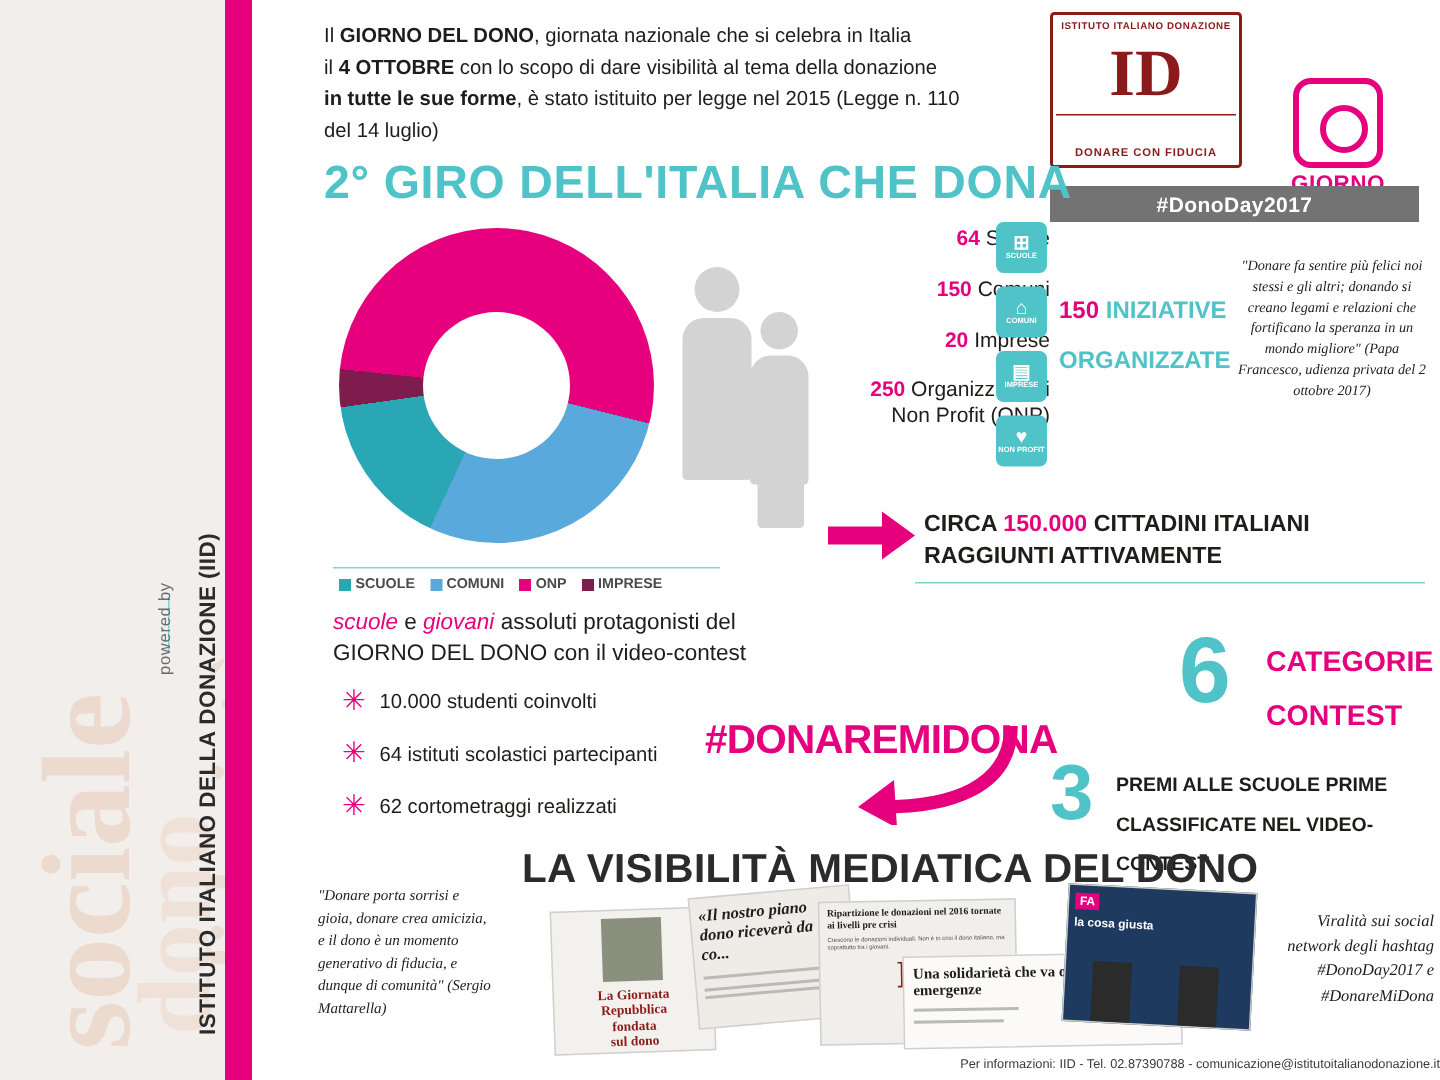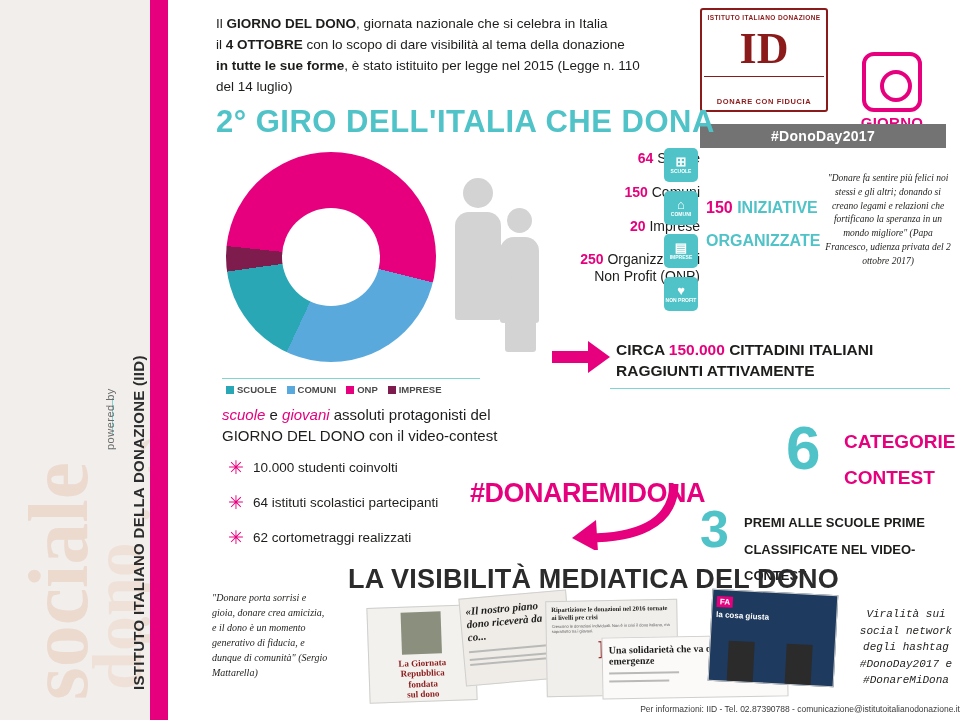--- a/index.html
+++ b/index.html
@@ -229,22 +229,22 @@
   #c4 { left: 268px; top: 44px; width: 186px; height: 62px; transform: rotate(-1deg); background:#fbfaf8; }
   #c4 .hd { font-size: 10px; padding: 6px 6px 0 6px; font-family:"Liberation Serif",serif; }
   #c5 { left: 376px; top: 0px; width: 126px; height: 92px; transform: rotate(3deg); background:#1e3a5f; }
   #c5 .tvtag { background:#e6007e; color:#fff; font-size: 8px; font-weight:bold; padding:1px 3px; display:inline-block; margin: 4px 0 0 4px;}
   #c5 .tvtxt { color:#fff; font-size: 8px; font-weight:bold; padding: 2px 4px; }
   #c5 .fig { position:absolute; bottom:0; width:26px; height:40px; background:#2b2b2b; }
 
   
   #viralita {
     position: absolute; left: 856px; top: 606px; width: 100px;
-    font-family: Liberation Mono, monospace; font-style: italic;
-    font-size: 11px; line-height: 1.5; color: #1d1d1b; text-align: center;
+    font-family: Liberation Serif, serif; font-style: italic;
+    font-size: 11px; line-height: 1.5; color: #1d1d1b; text-align: right;
   }
 
   
   #footer {
     position: absolute; left: 560px; top: 704px; width: 400px;
     font-size: 8.5px; color: #3a3a3a; text-align: right;
   }
 </style>
 </head>
 <body>

